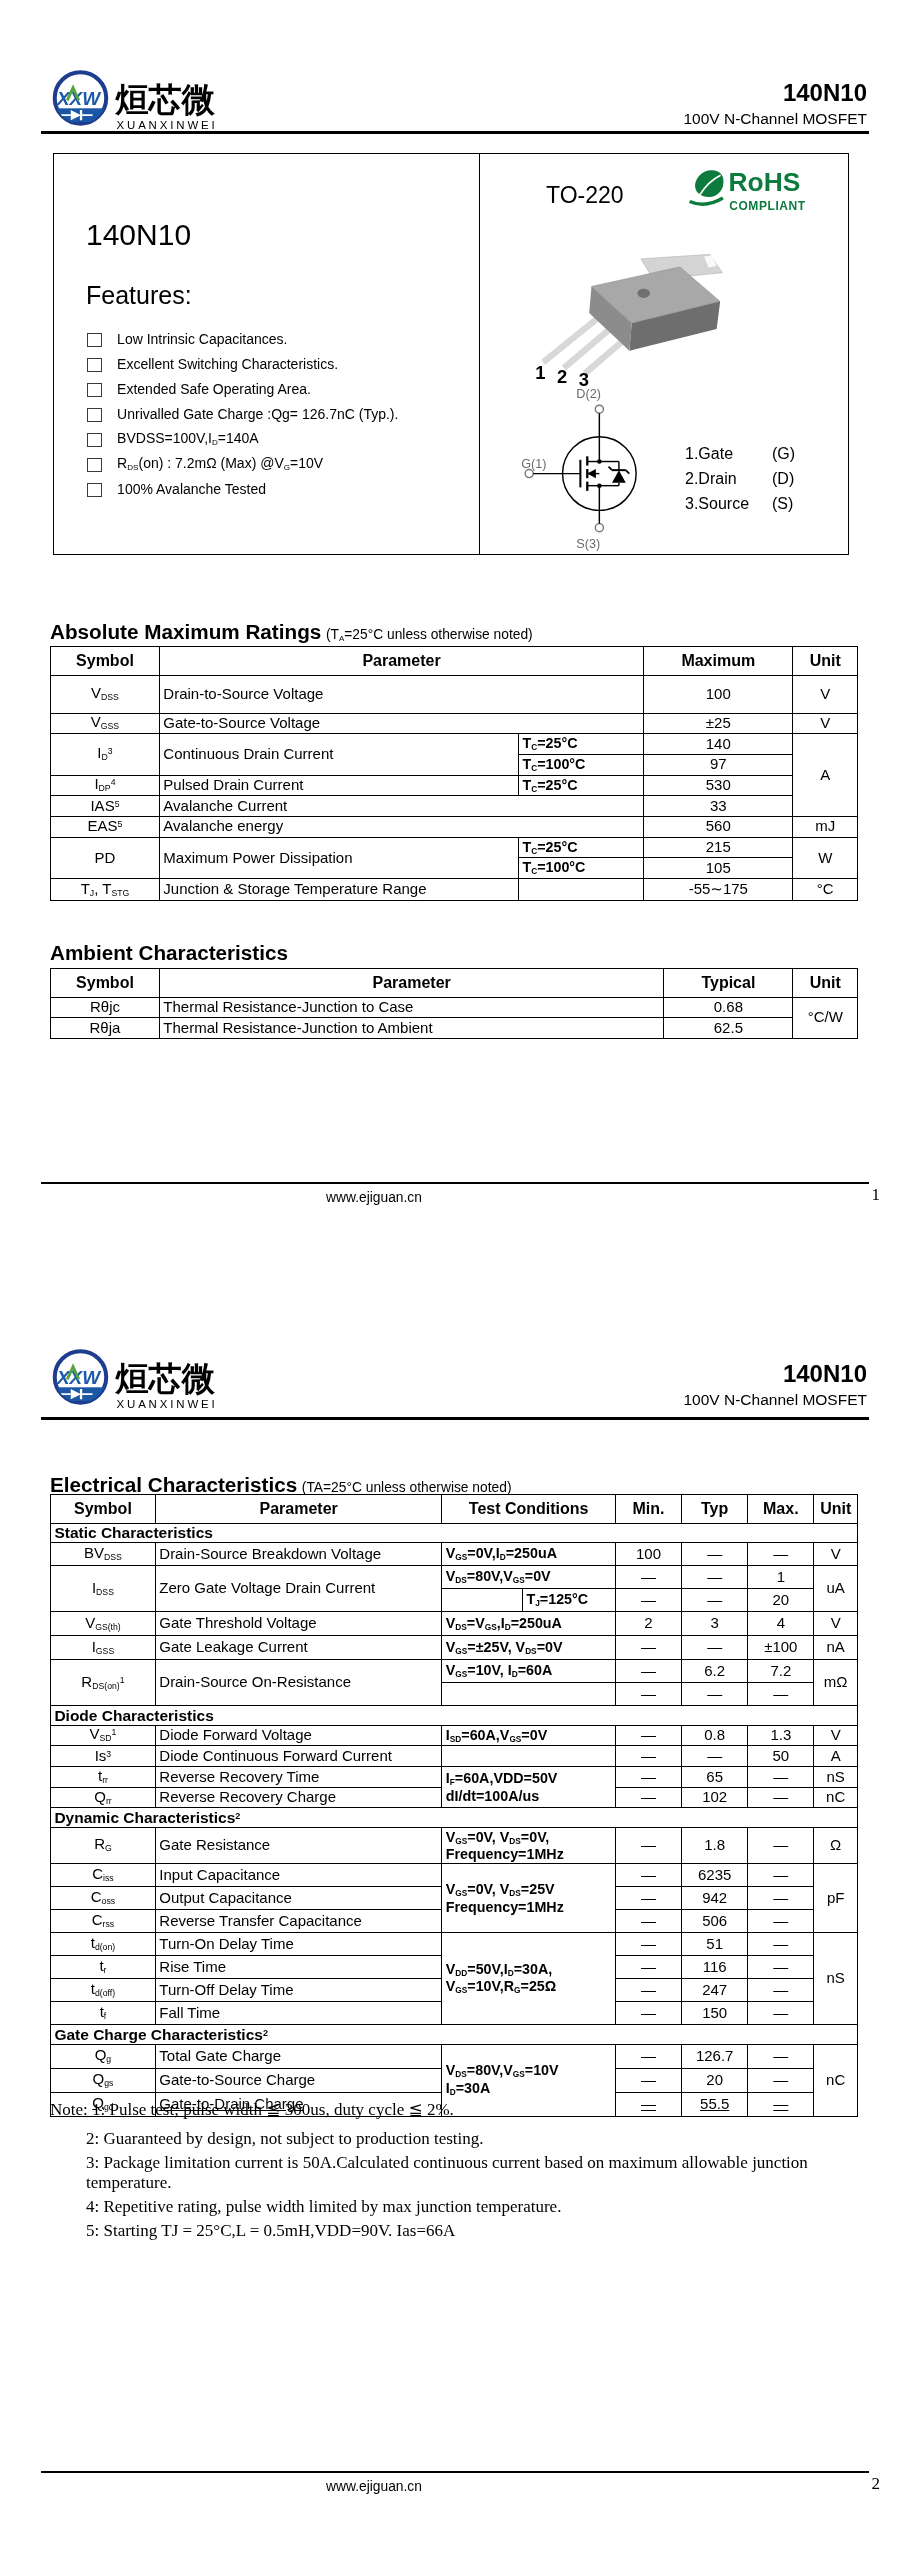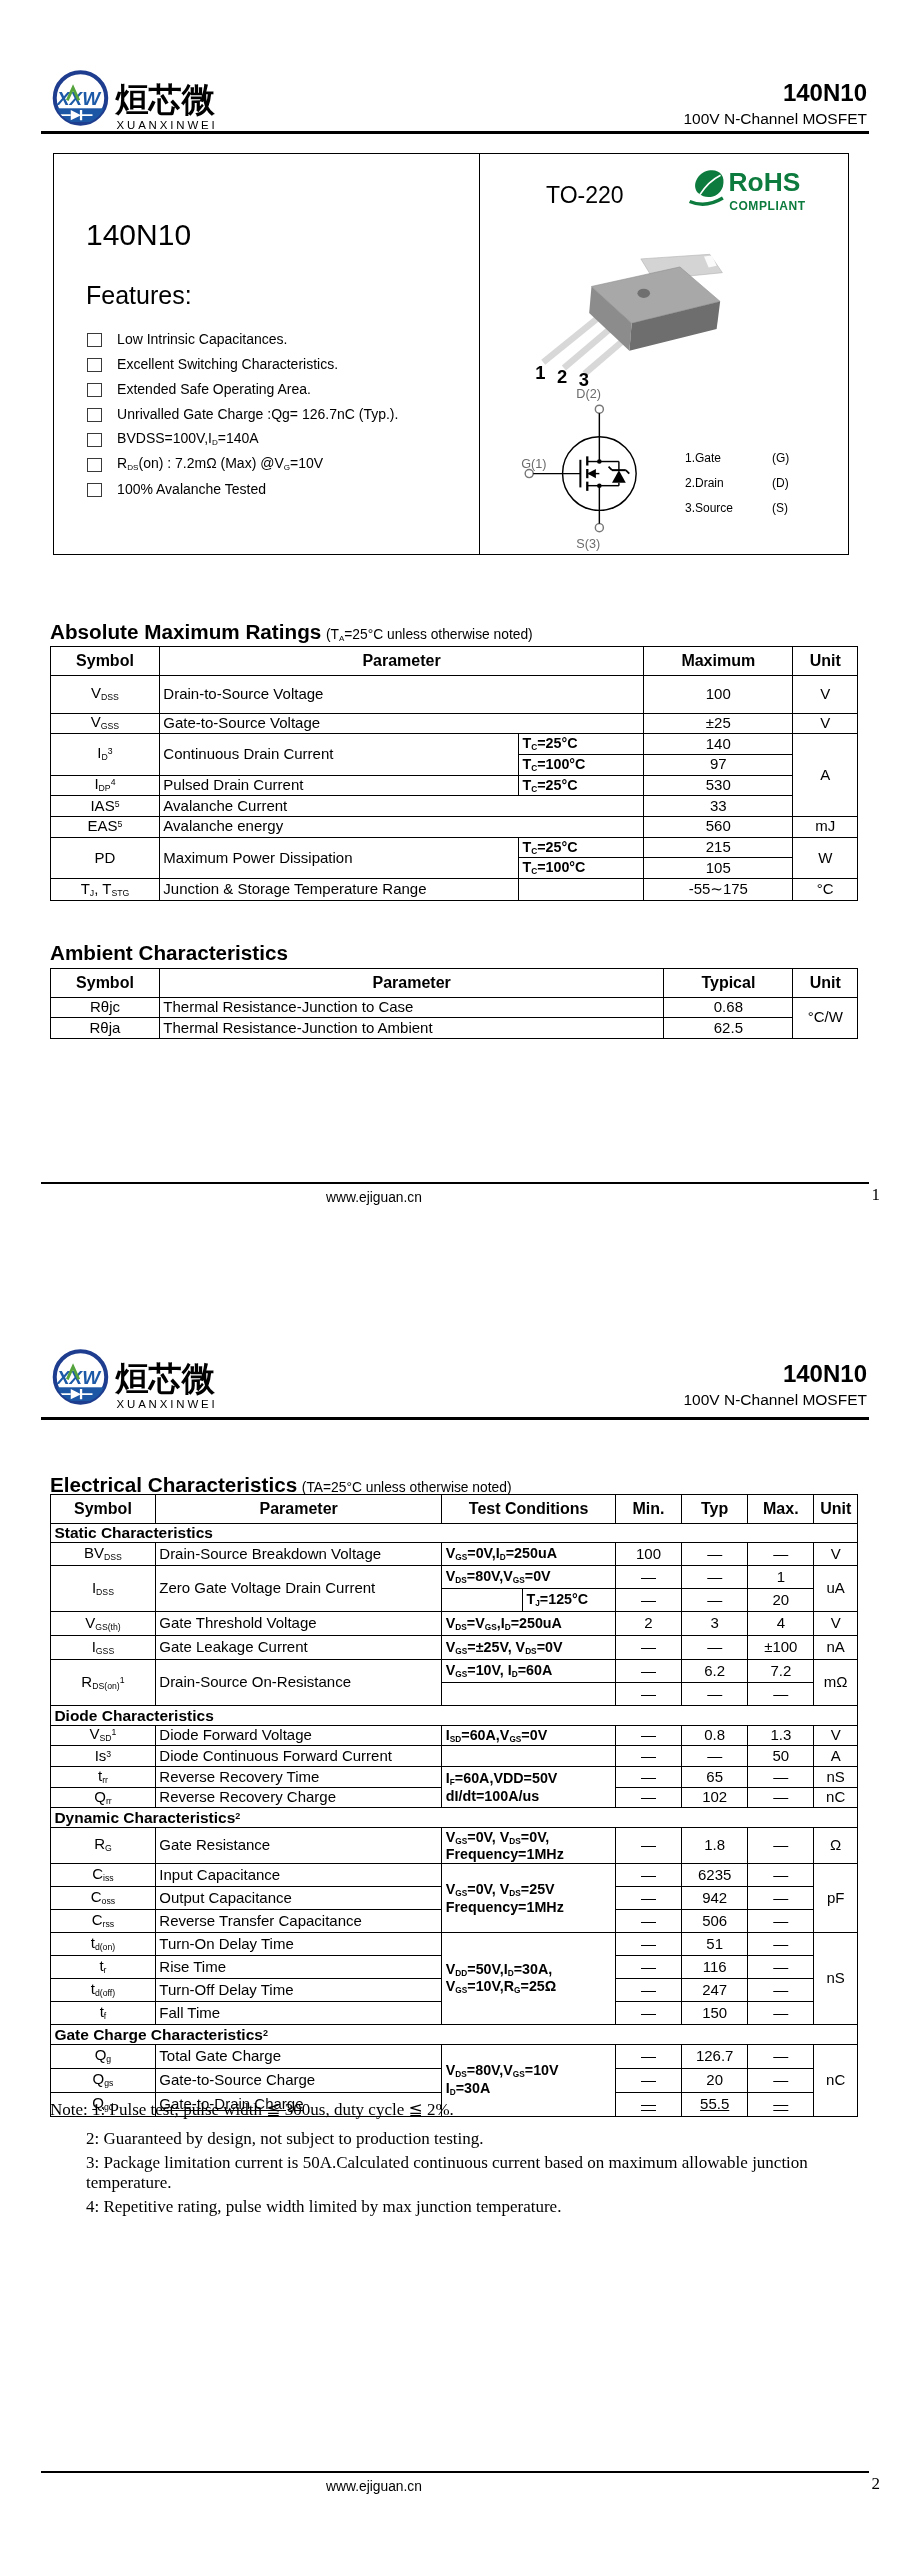--- a/index.html
+++ b/index.html
@@ -21,21 +21,21 @@
   .ov-part{position:absolute;left:32px;top:64px;font-size:30px;}
   .ov-feat-title{position:absolute;left:32px;top:127px;font-size:25px;}
   .ov-features{position:absolute;left:33px;top:172px;}
   .feat-item{display:flex;align-items:center;height:25px;font-size:14px;}
   .cbx{flex:none;width:12.6px;height:12.6px;border:1.1px solid #3a3a3a;margin:2.9px 15.5px 0 0;background:#fff;}
   .ov-to220{position:absolute;left:492px;top:27.5px;font-size:23px;}
   .rohs-svg{position:absolute;left:631px;top:11.5px;width:133px;height:55px;}
   .pkg-svg{position:absolute;left:472px;top:98px;width:201px;height:139px;}
   .sch-svg{position:absolute;left:466px;top:231px;width:138px;height:168px;}
   .pin-list{position:absolute;left:631px;top:291px;}
-  .pin-line{display:flex;height:25px;font-size:12px;align-items:center;}
+  .pin-line{display:flex;height:25px;font-size:16px;}
   .pin-line .part:first-child{width:87px;}
 
   
   .sec-title{position:absolute;left:50px;font-size:20.7px;font-weight:bold;white-space:nowrap;}
   .sec-title .note{font-size:13.8px;font-weight:normal;margin-left:4.6px;}
 
   
   .tbl-wrap{position:absolute;left:50px;width:808px;}
   table.ds{width:100%;border-collapse:collapse;table-layout:fixed;border:1.7px solid #000;}
   table.ds th{border:1.1px solid #000;border-bottom:1.7px solid #000;font-size:16px;font-weight:bold;padding:2.3px 2.3px;height:23px;}
@@ -559,20 +559,21 @@
         </tbody>
       </table>
   </div>
 
   <div class="abs" style="left:50px;top:809px;font-family:'Liberation Serif',serif;font-size:17px;width:815px;">
     <div class="note-first">Note: 1: Pulse test; pulse width ≦ 300us, duty cycle ≦ 2%.</div>
     <div>
         <div class="note-line"><span class="part">2: Guaranteed by design, not subject to production testing.</span></div>
         <div class="note-line"><span class="part">3: Package limitation current is 50A.Calculated continuous current based on maximum allowable junction temperature.</span></div>
         <div class="note-line"><span class="part">4: Repetitive rating, pulse width limited by max junction temperature.</span></div>
+        <div class="note-line"><span class="part">5: Starting TJ = 25°C,L = 0.5mH,VDD=90V. Ias=66A</span></div>
       </div>
   </div>
 
   <div class="rule" style="top:1181px;height:2.3px;"></div>
   <div class="footer-url" style="top:1189px;">www.ejiguan.cn</div>
   <div class="page-num" style="top:1184px;">2</div>
 </div>
 
 
 </body></html>

